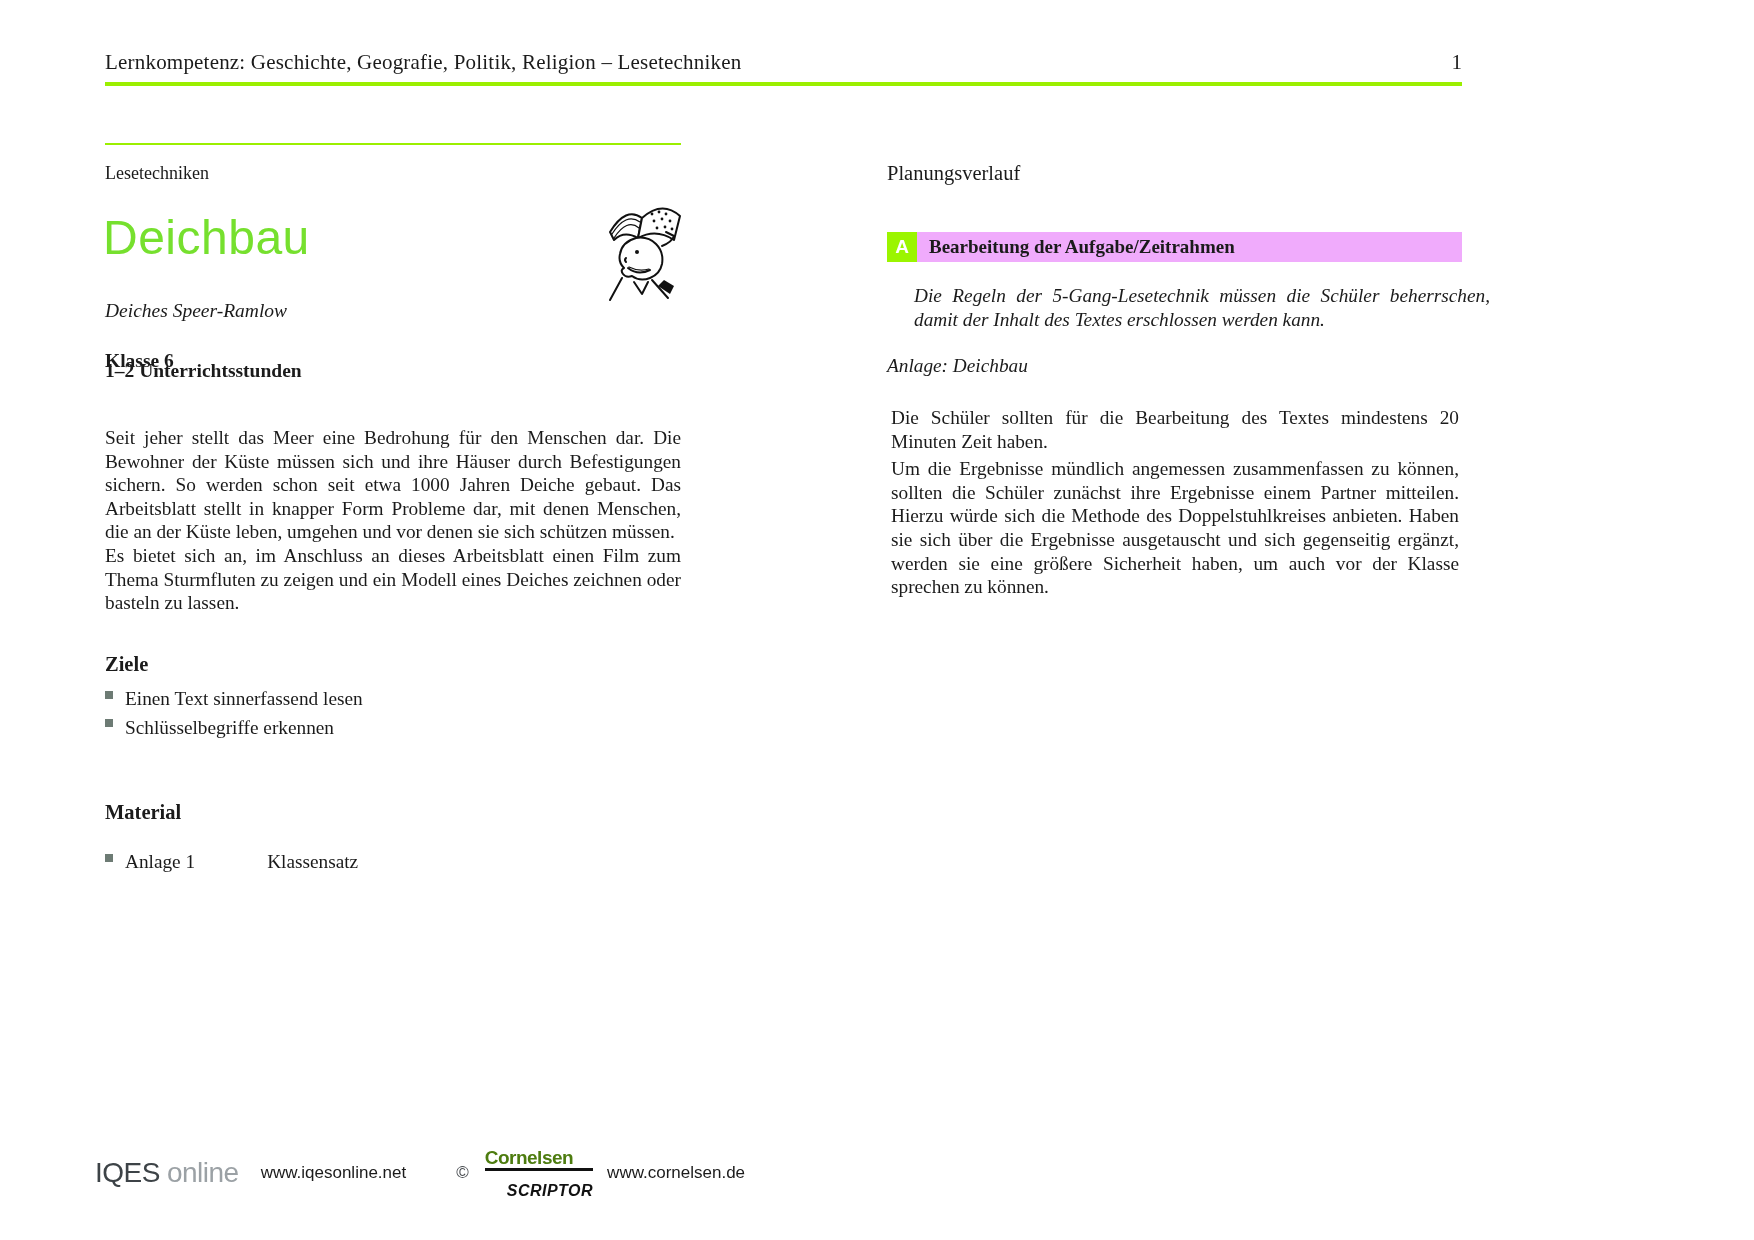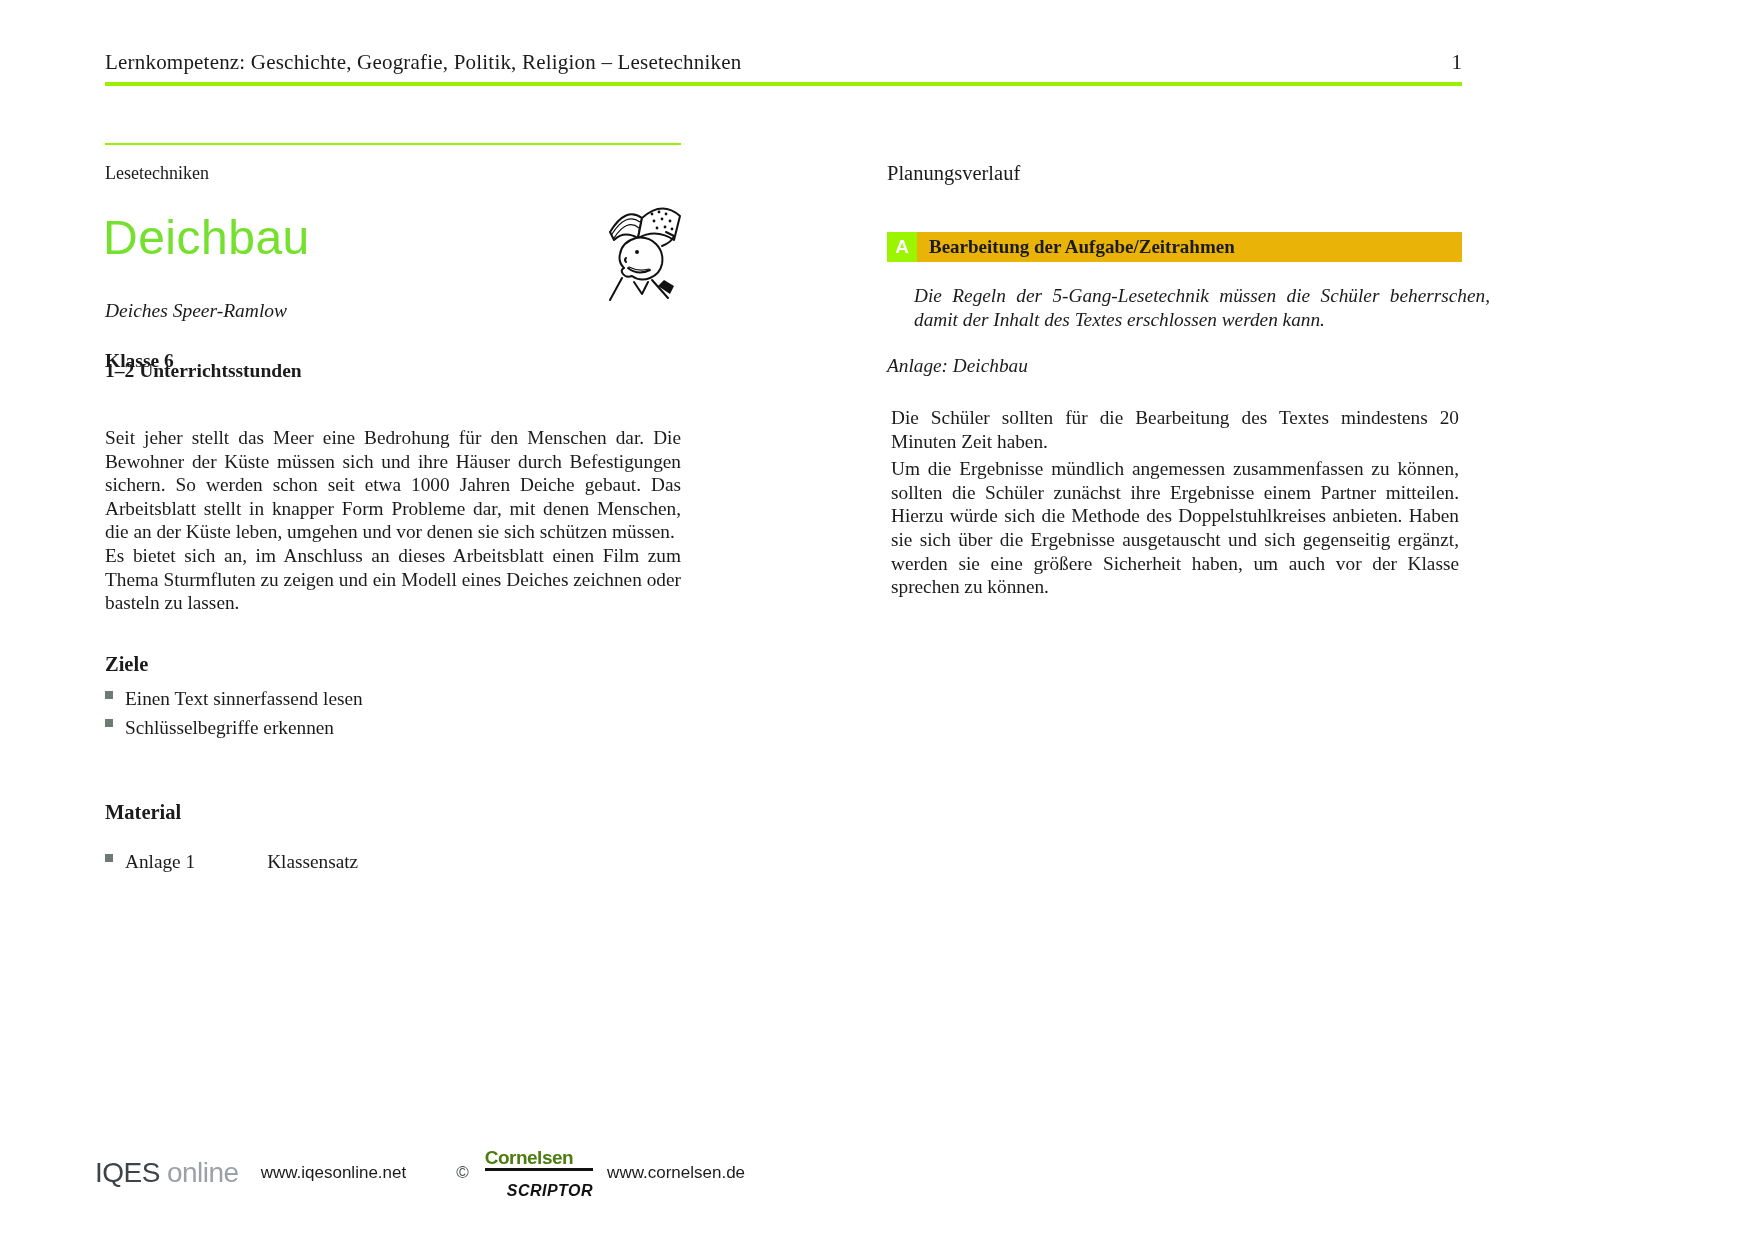--- a/index.html
+++ b/index.html
@@ -55,21 +55,21 @@
   .section-bar{
     position:absolute;left:887px;top:232px;width:575px;height:30px;
     display:flex;align-items:stretch;
   }
   .section-badge{
     flex:0 0 30px;background:#9bf500;color:#ffffff;
     font-family:"Liberation Sans", sans-serif;font-weight:bold;font-size:19px;
     display:flex;align-items:center;justify-content:center;
   }
   .section-title-bg{
-    flex:1 1 auto;background:#eab308;display:flex;align-items:center;
+    flex:1 1 auto;background:#f0abfc;display:flex;align-items:center;
     padding-left:12px;font-size:19px;font-weight:bold;
   }
   .right-p1{
     position:absolute;left:914px;top:284px;width:576px;
     font-size:19.3px;line-height:23.6px;text-align:justify;font-style:italic;
   }
   .annex-note{position:absolute;left:887px;top:355px;font-style:italic;font-size:19.3px;}
   .right-p2{
     position:absolute;left:887px;top:402px;width:576px;
     font-size:19.3px;line-height:23.6px;text-align:justify;

